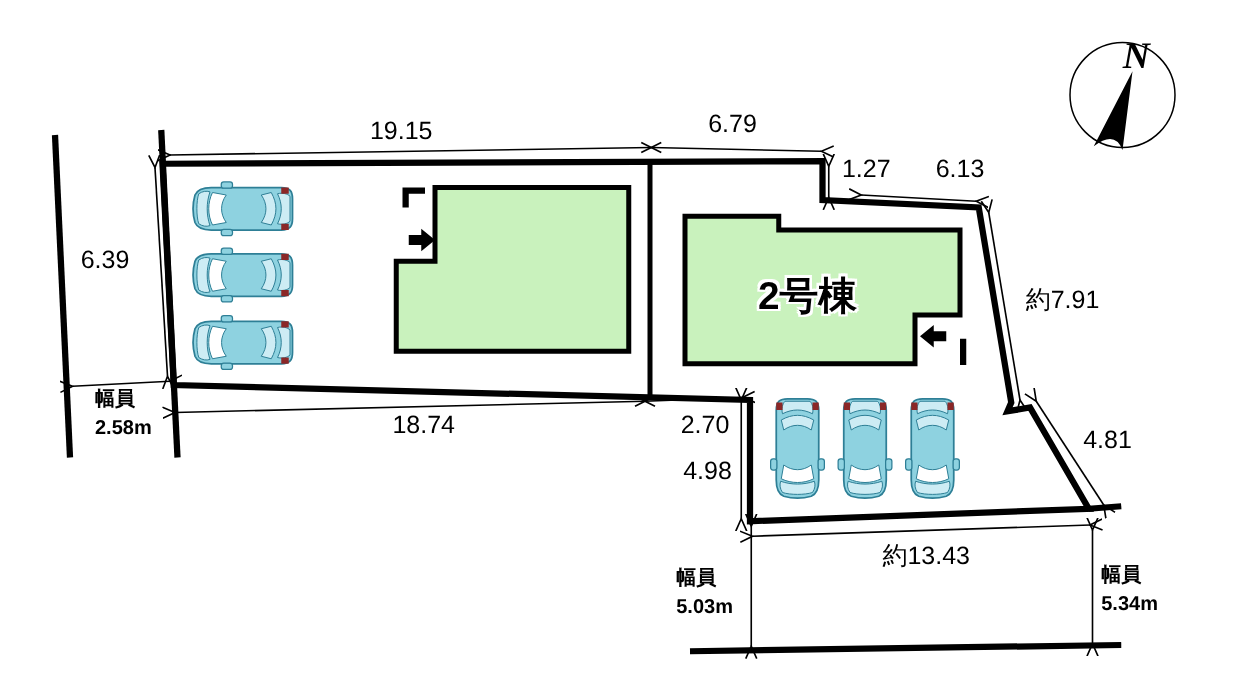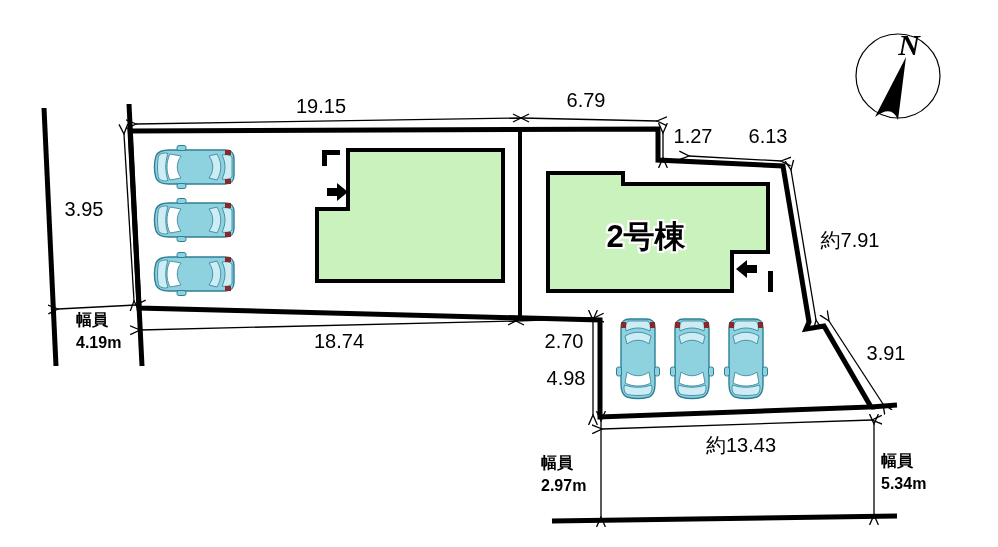--- a/index.html
+++ b/index.html
@@ -108,33 +108,33 @@
 
   <div class="northlbl" style="left:909px;top:45px;">N</div>
 
   <div class="bldlbl" style="left:646px;top:237px;text-align:center;">2号棟</div>
 
   <div class="lbl" style="left:321px;top:106px;text-align:right;">19.15</div>
   <div class="lbl" style="left:586px;top:100px;">6.79</div>
   <div class="lbl" style="left:693px;top:136px;">1.27</div>
   <div class="lbl" style="left:755px;top:136px;margin-left:13px;">6.13</div>
   <div class="lbl" style="left:850px;top:240px;">約7.91</div>
-  <div class="lbl" style="left:84px;top:209px;">3.95</div>
-  <div class="lbl" style="left:886px;top:353px;">3.91</div>
+  <div class="lbl" style="left:84px;top:209px;">6.39</div>
+  <div class="lbl" style="left:886px;top:353px;">4.81</div>
   <div class="lbl" style="left:339px;top:341px;text-align:right;">18.74</div>
   <div class="lbl" style="left:564px;top:341px;">2.70</div>
   <div class="lbl" style="left:566px;top:378px;">4.98</div>
   <div class="lbl" style="left:741px;top:445px;">約13.43</div>
 
   <div class="roadlbl" style="left:76px;top:308px;">
     <span>幅員</span>
-    <span>4.19m</span>
+    <span>2.58m</span>
   </div>
   <div class="roadlbl" style="left:541px;top:451px;">
     <span>幅員</span>
-    <span>2.97m</span>
+    <span>5.03m</span>
   </div>
   <div class="roadlbl" style="left:881px;top:449px;">
     <span>幅員</span>
     <span>5.34m</span>
   </div>
 
 </div>
 
 </body></html>

